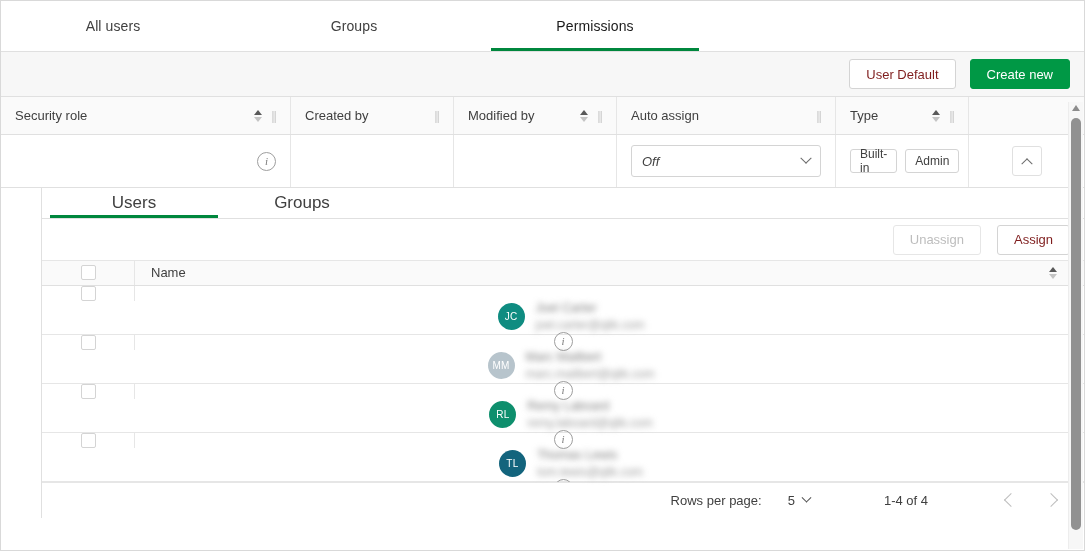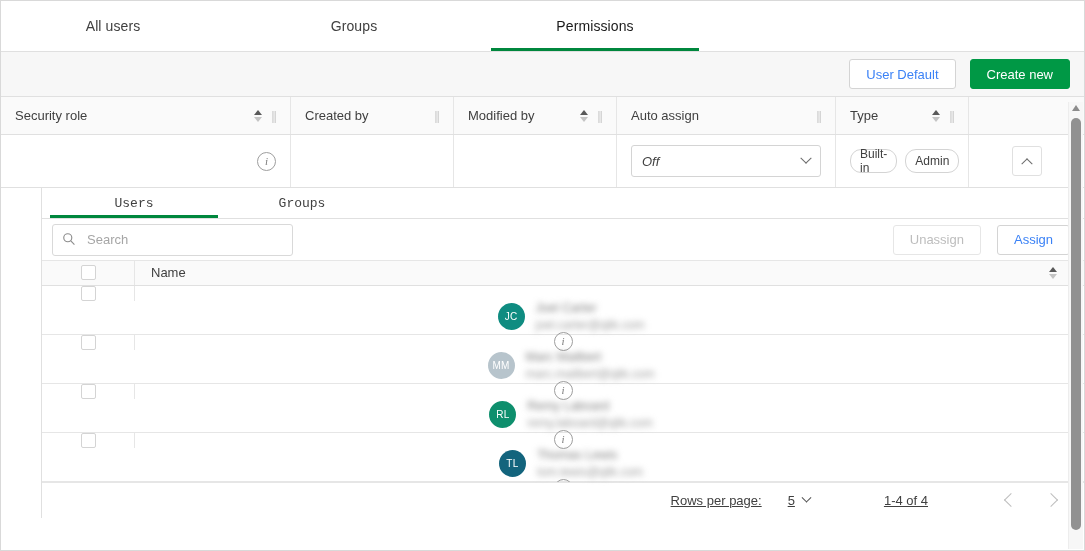--- a/index.html
+++ b/index.html
@@ -79,21 +79,21 @@
     cursor: pointer;
     box-sizing: border-box;
     display: inline-flex;
     align-items: center;
     justify-content: center;
     white-space: nowrap;
   }
   .btn-outline {
     background: #fff;
     border: 1px solid #d4d4d4;
-    color: #3b82f6;
+    color: #7f1d1d;
   }
   .btn-primary {
     background: #009845;
     border: 1px solid #009845;
     color: #fff;
     margin-left: 14px;
     font-weight: normal;
   }
   .btn-disabled {
     background: #fff;
@@ -213,21 +213,21 @@
     border-right: 1.6px solid #6b6b6b;
     border-bottom: 1.6px solid #6b6b6b;
     transform: rotate(45deg) translate(-2px,-2px);
   }
   .chev.up {
     transform: rotate(-135deg) translate(-2px,-2px);
   }
   .tag {
     height: 24px;
     border: 1px solid #d4d4d4;
-    border-radius: 11px;
+    border-radius: 3px;
     background: #fff;
     font-size: 12px;
     color: #404040;
     display: inline-flex;
     align-items: center;
     padding: 0 9px;
     margin-right: 8px;
     box-sizing: border-box;
   }
   .icon-btn {
@@ -259,24 +259,23 @@
     padding-left: 8px;
     box-sizing: border-box;
   }
   .sub-tab {
     position: relative;
     display: flex;
     align-items: center;
     justify-content: center;
     min-width: 120px;
     padding: 0 24px;
-    font-size: 13px;
-    color: #404040;
-    cursor: pointer;
-    font-family: Liberation Mono, monospace;
+    font-size: 17px;
+    color: #404040;
+    cursor: pointer;
   }
   .sub-tab.active::after {
     content: "";
     position: absolute;
     left: 0; right: 0; bottom: 0;
     height: 3px;
     background: #00873d;
   }
 
   .panel-toolbar {
@@ -398,21 +397,20 @@
     height: 46px;
     display: flex;
     align-items: center;
     justify-content: flex-end;
     padding-right: 20px;
     box-sizing: border-box;
     border-top: 1px solid #e6e6e6;
     background: #fff;
     font-size: 13px;
     color: #404040;
-    text-decoration: underline;
   }
   .pager .lbl { margin-right: 26px; }
   .rpp {
     display: inline-flex;
     align-items: center;
     gap: 8px;
     cursor: pointer;
     margin-right: 74px;
   }
   .rpp .chev-sm {
@@ -559,27 +557,20 @@
     <div class="sub-tabs">
       <div class="sub-tab active">
         <span>Users</span>
       </div>
       <div class="sub-tab">
         <span>Groups</span>
       </div>
     </div>
 
     <div class="panel-toolbar">
-      <div class="search-wrap">
-        <svg class="search-icon" viewBox="0 0 16 16">
-          <circle cx="6.6" cy="6.6" r="4.6" fill="none" stroke="#8c8c8c" stroke-width="1.3"></circle>
-          <line x1="10.1" y1="10.1" x2="14.2" y2="14.4" stroke="#8c8c8c" stroke-width="1.3"></line>
-        </svg>
-        <input class="search-input" type="text" placeholder="Search" style="">
-      </div>
       <div class="spacer"></div>
       <button class="btn btn-disabled">Unassign</button>
       <button class="btn btn-outline" style="margin-left:16px">Assign</button>
     </div>
 
     <div class="tbl-head">
       <div class="cb-col">
         <span class="checkbox"></span>
       </div>
       <div class="name-col">

